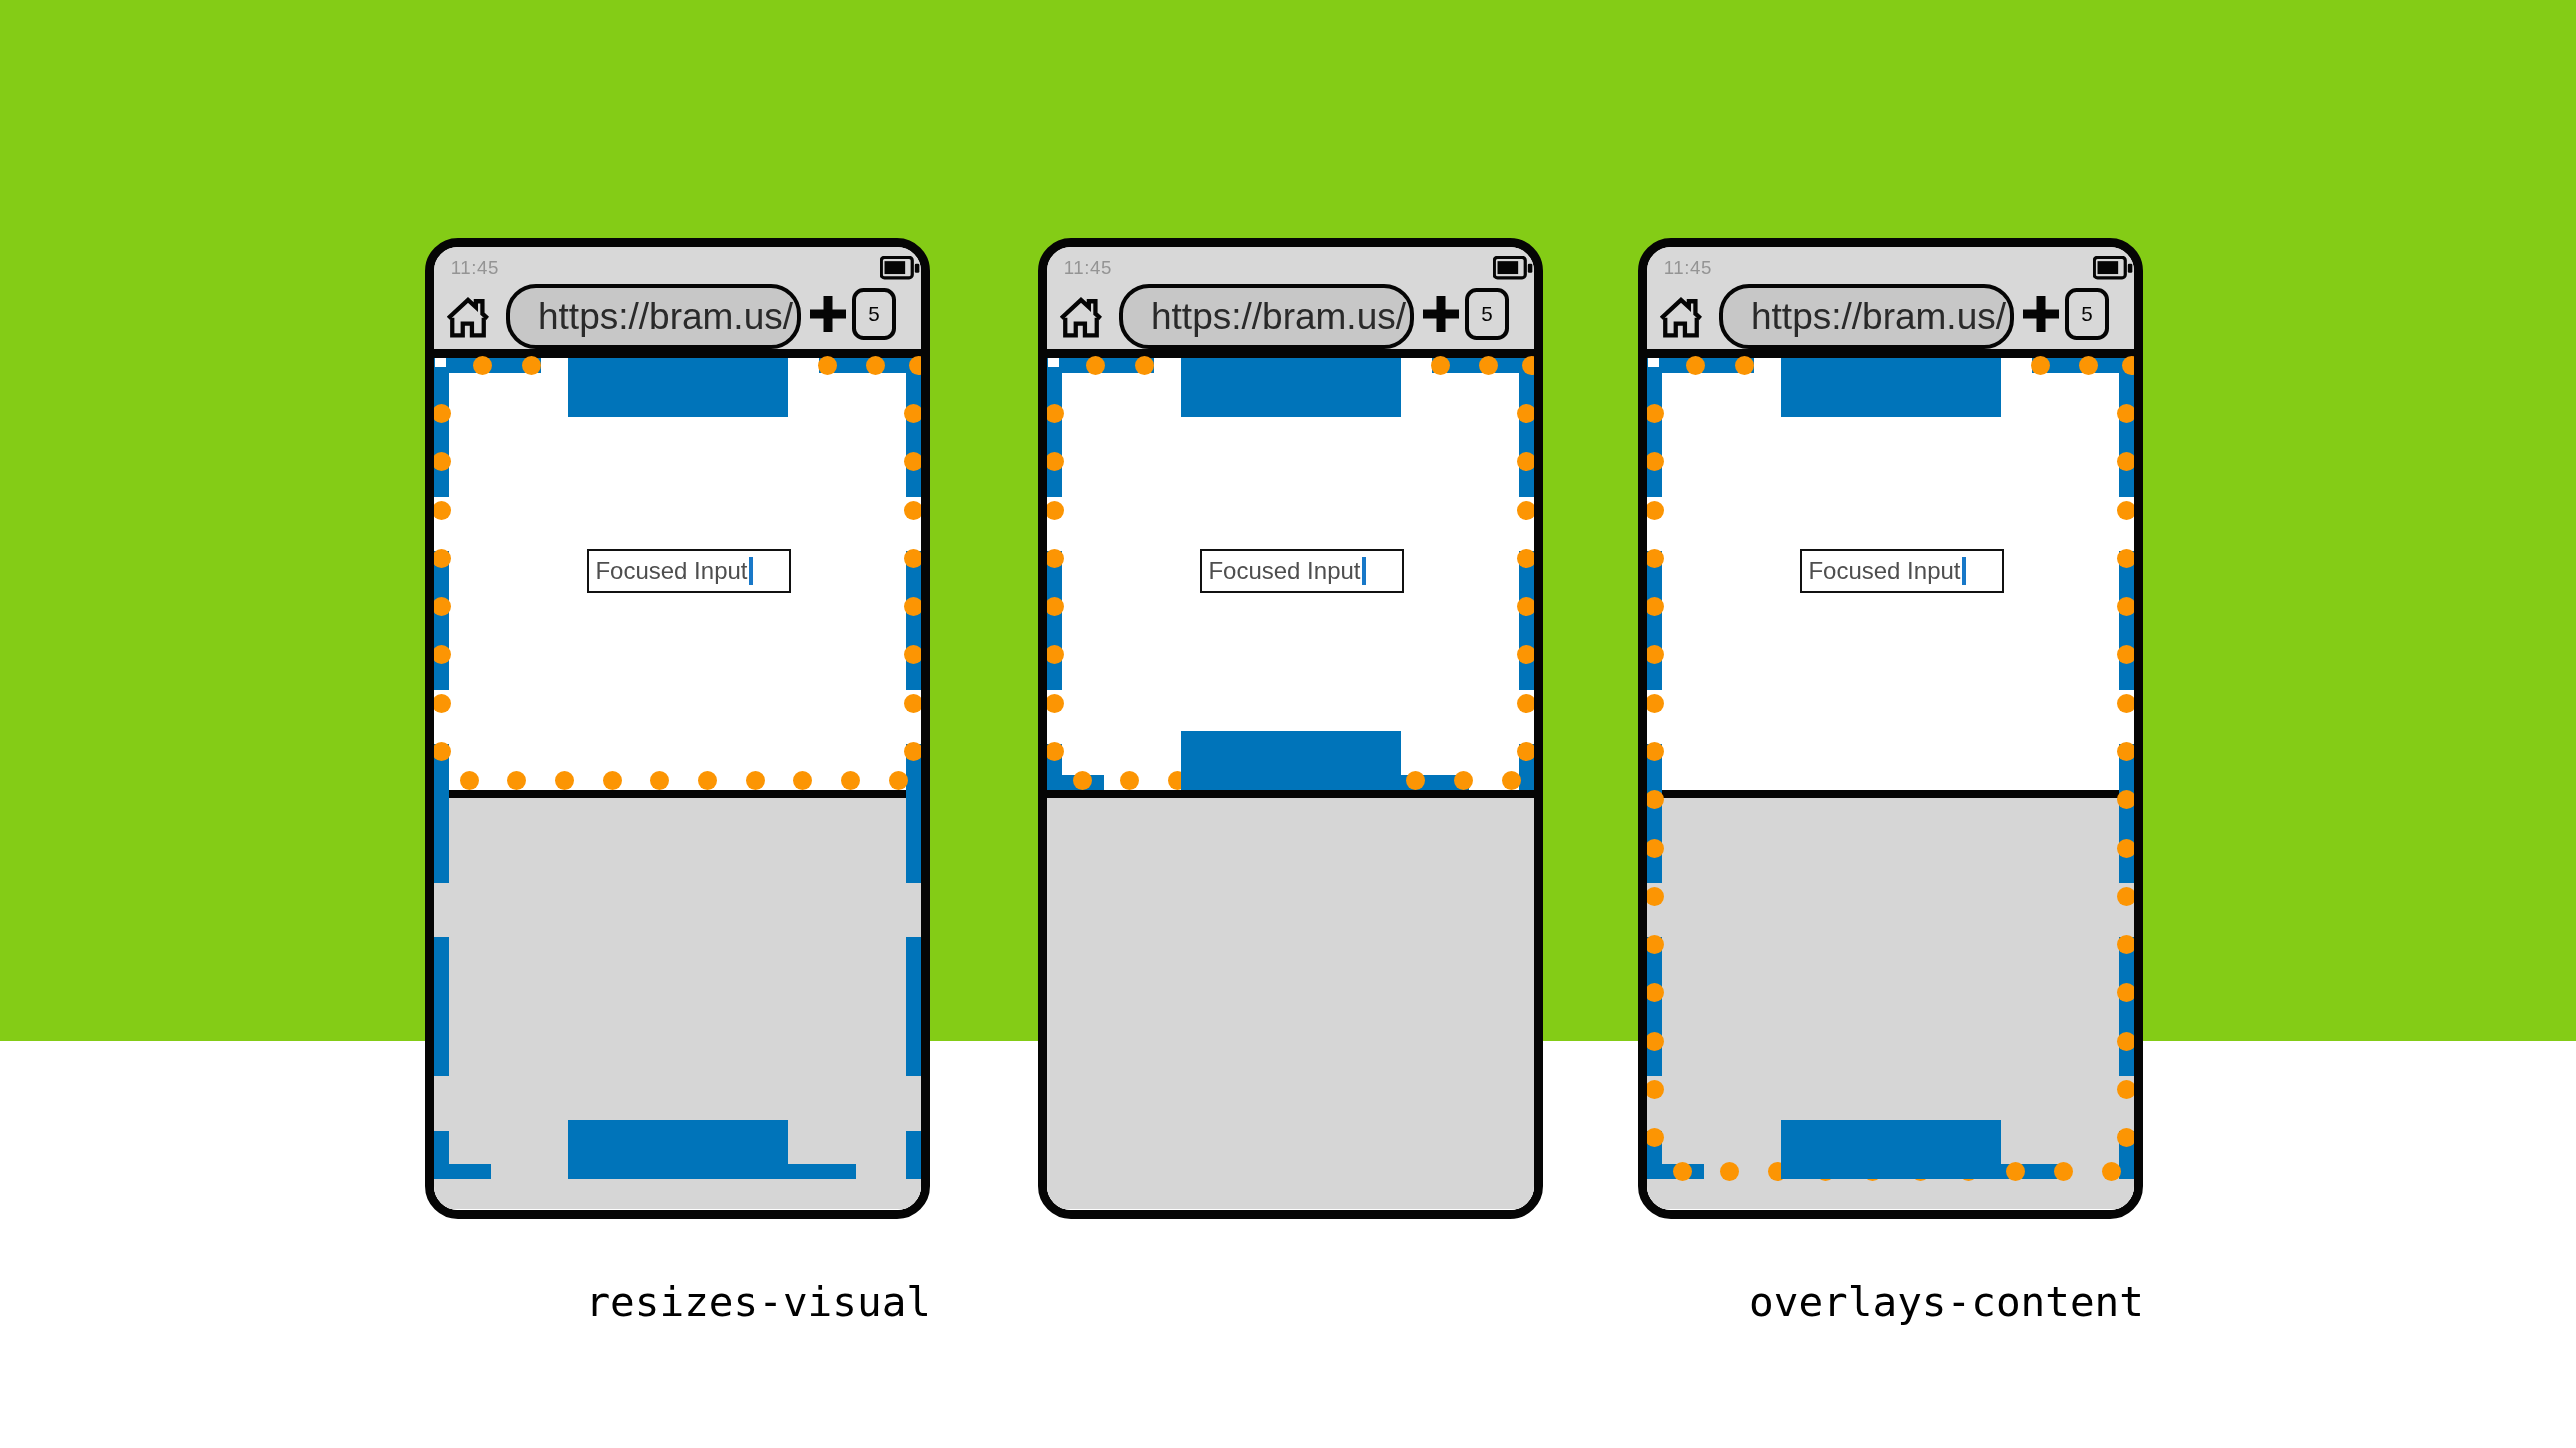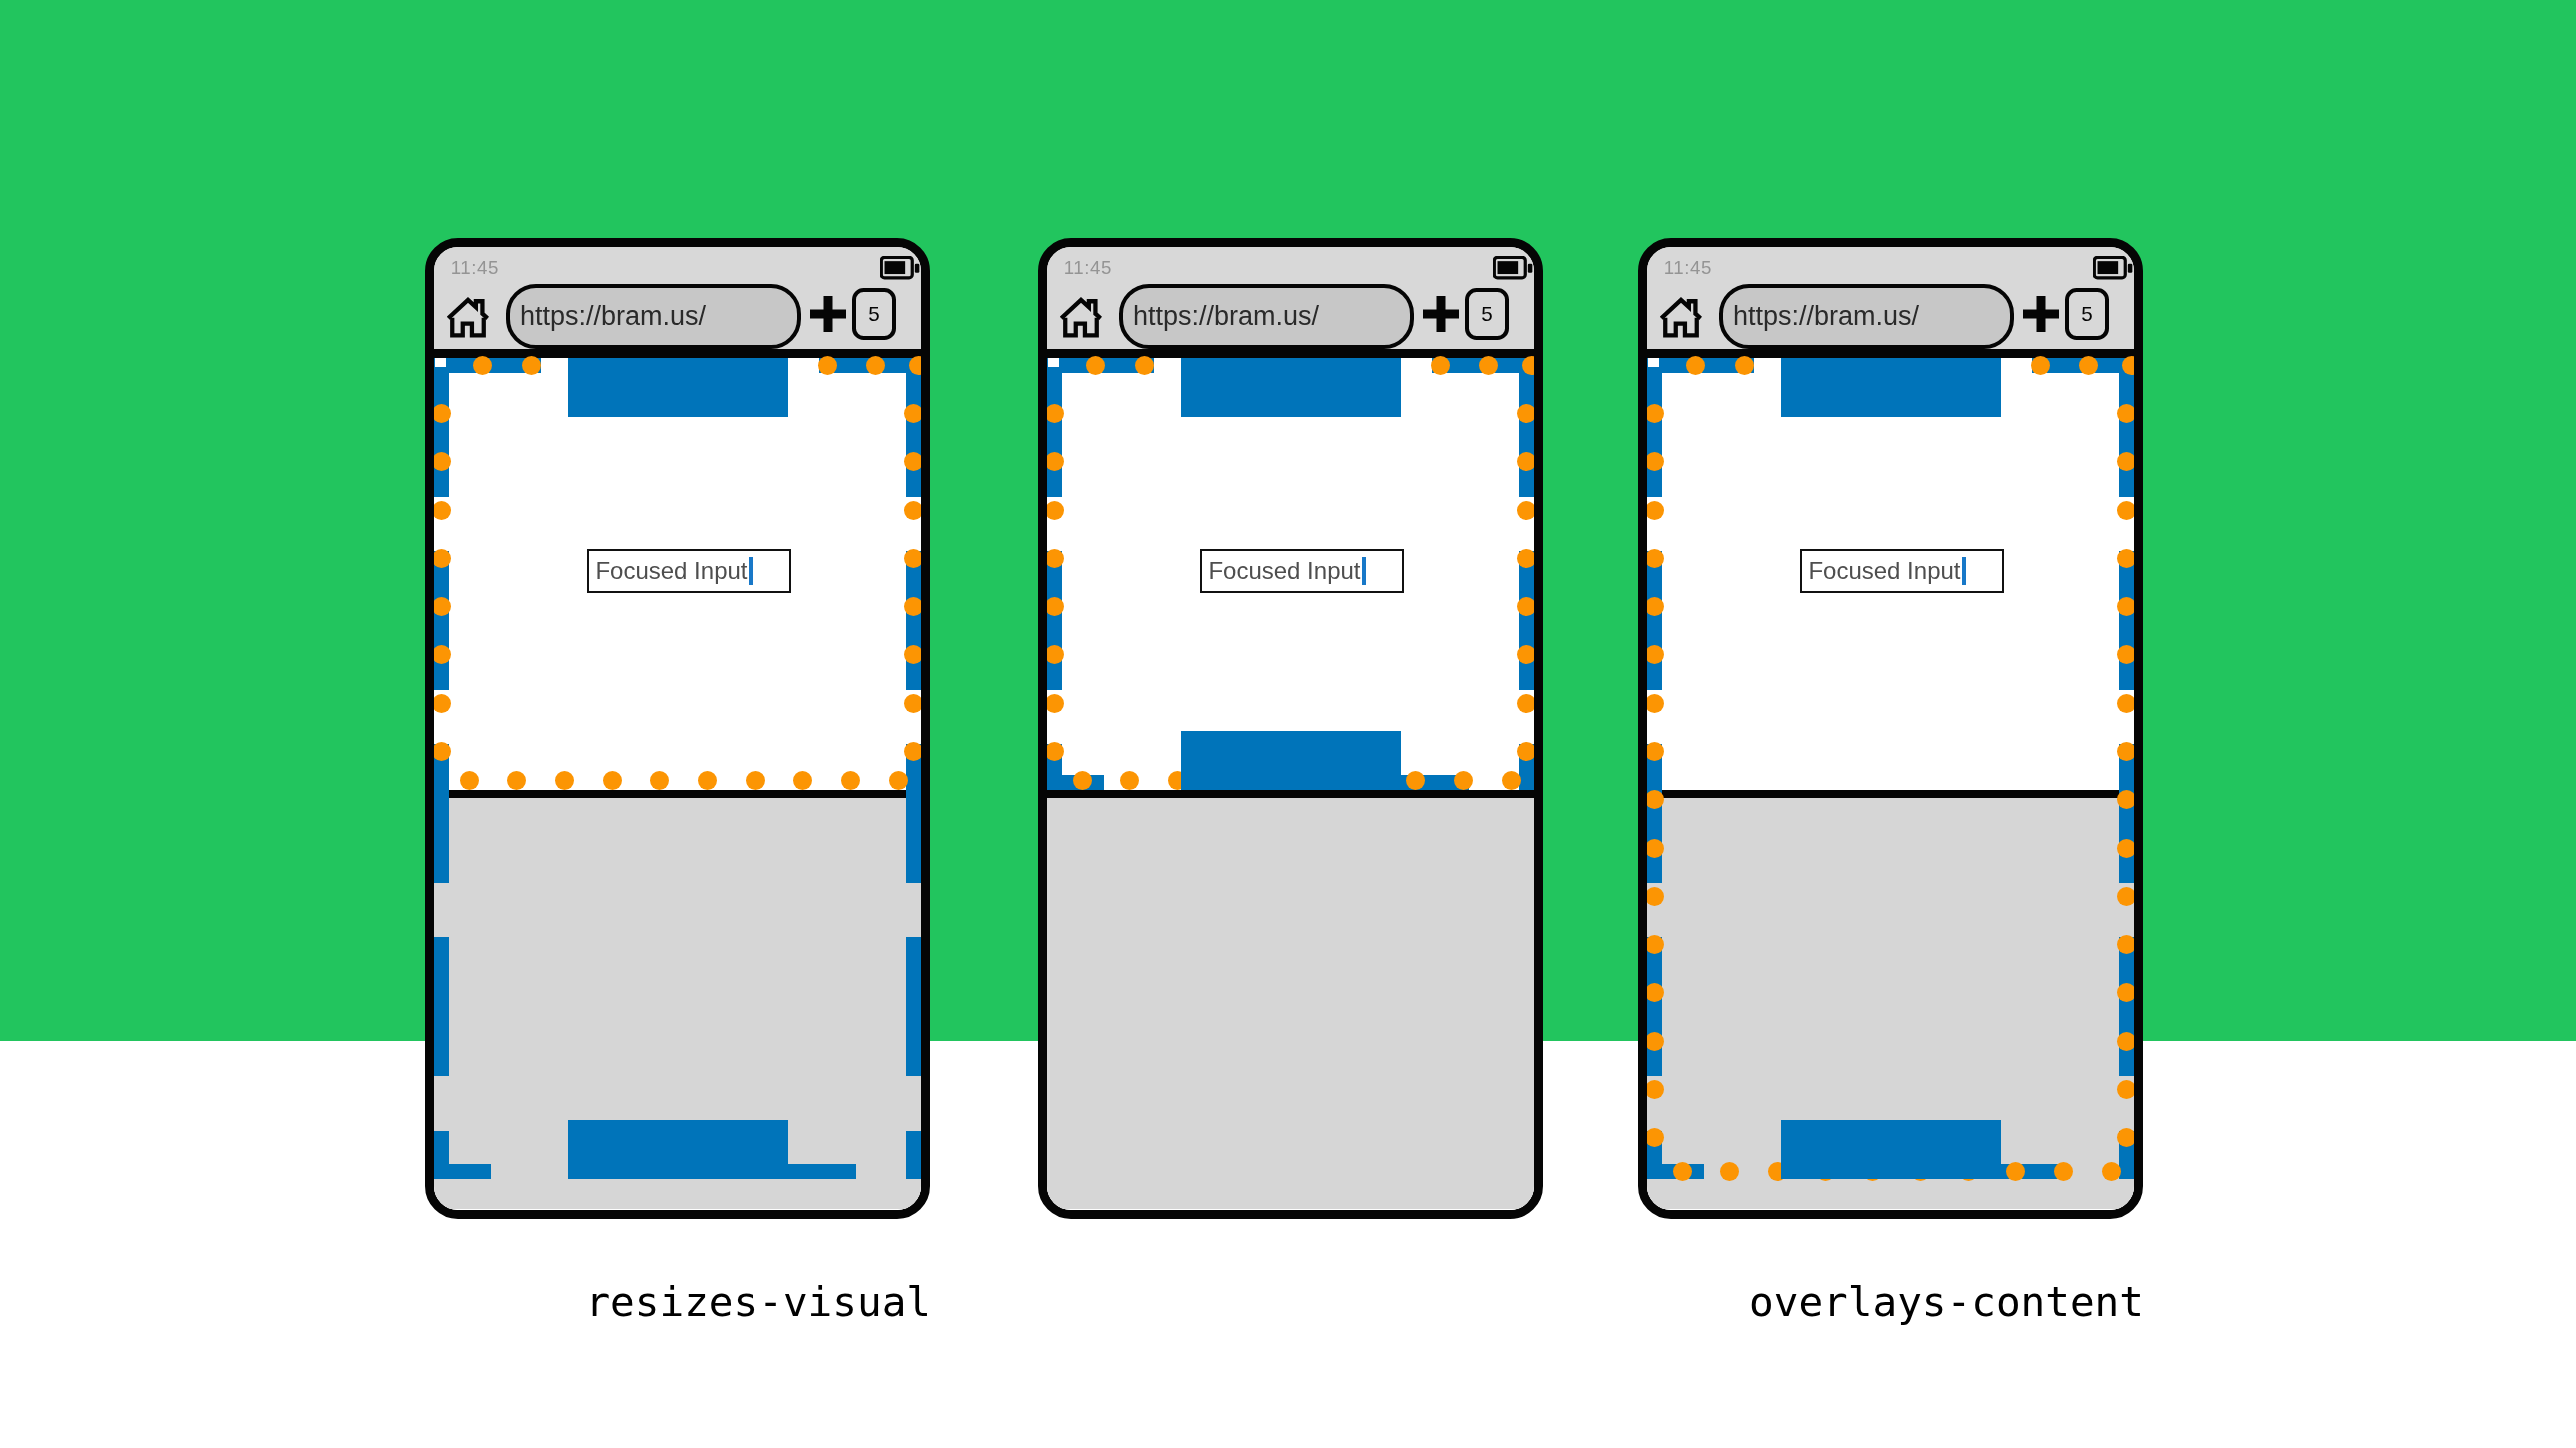--- a/index.html
+++ b/index.html
@@ -1,34 +1,34 @@
 <!DOCTYPE html>
 <html style="--blue: #0074BA; --orange: #FC9503; --chrome-gray: #D8D8D8; --kb-gray: #D6D6D6; --pill-gray: #C7C7C7; --status-text: #949494; --input-text: #4E4E4E; --caret-blue: #1878C8;font-size:10.3px"><head>
 <meta charset="utf-8">
 <style>
   html,body{margin:0;padding:0;background:#ffffff;}
   body{width:2576px;height:1449px;position:relative;overflow:hidden;
        font-family:"Liberation Sans",sans-serif;}
-  #canvas{position:absolute;left:0;top:0;width:2576px;height:1041px;background:#22c55e;}
+  #canvas{position:absolute;left:0;top:0;width:2576px;height:1041px;background:#84cc16;}
 
   
   .phone{position:absolute;top:238px;width:487px;height:963px;
          border:9.7px solid #050505;border-radius:33px;background:#ffffff;
          overflow:hidden;}
   .chrome{position:absolute;left:0;top:0;width:487px;height:102px;
           background:var(--chrome-gray);}
   .chrome-line{position:absolute;left:0;top:102px;width:487px;height:9px;background:#050505;}
   .status-time{position:absolute;left:16.7px;top:10.3px;font-size:18.7px;letter-spacing:0.6px;
                color:var(--status-text);}
   .battery{position:absolute;left:446px;top:9px;}
   .home-btn{position:absolute;left:13px;top:49px;width:42px;height:42px;}
   .url-pill{position:absolute;left:72px;top:37px;width:287px;height:57px;
             background:var(--pill-gray);border:4.5px solid #050505;border-radius:30px;
             display:flex;align-items:center;}
-  .url-text{font-size:27px;color:#2a2a2a;padding-left:10px;white-space:nowrap;}
+  .url-text{font-size:37px;color:#2a2a2a;padding-left:28px;white-space:nowrap;}
   .newtab-btn{position:absolute;left:376px;top:49px;width:36px;height:36px;}
   .tab-btn{position:absolute;left:418px;top:41px;width:36px;height:44px;
            border:4.5px solid #050505;border-radius:11.6px;
            display:flex;align-items:center;justify-content:center;}
   .tab-count{font-size:20.6px;color:#050505;}
 
   
   .screen{position:absolute;left:0;top:111px;width:487px;height:852px;background:#ffffff;}
   .keyboard{position:absolute;left:0;top:440px;width:487px;height:411px;
             background:var(--kb-gray);}

